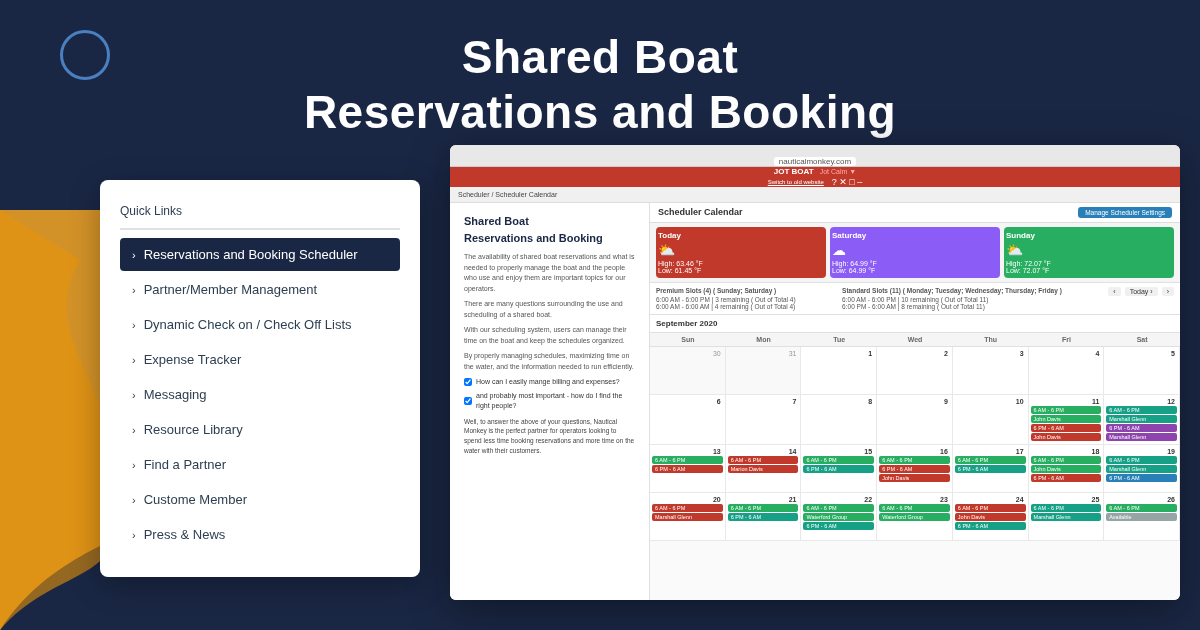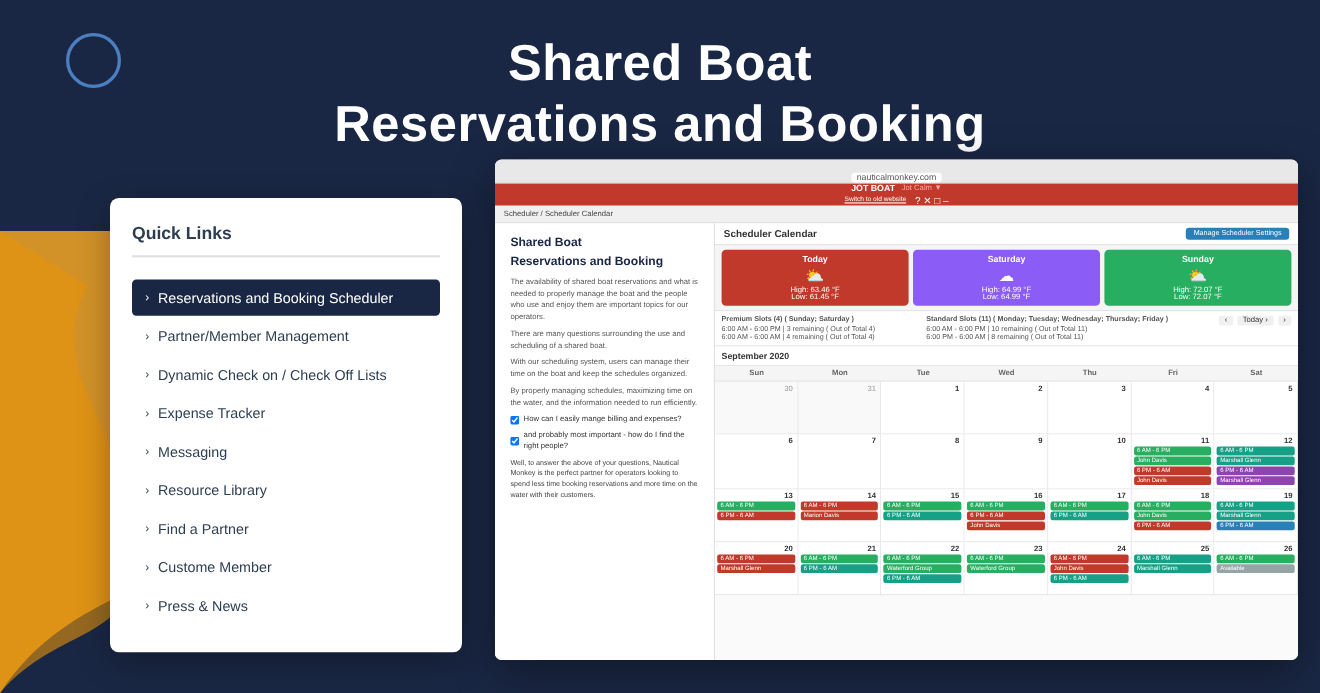--- a/index.html
+++ b/index.html
@@ -88,24 +88,24 @@
       left: 100px;
       width: 320px;
       background: #ffffff;
       border-radius: 8px;
       padding: 24px 20px;
       box-shadow: 0 8px 30px rgba(0,0,0,0.3);
       z-index: 20;
     }
 
     .quick-links-title {
-      font-size: 16px;
-      font-weight: 700;
+      font-size: 12px;
+      font-weight: 400;
       color: #2c3e50;
-      margin-bottom: 20px;
+      margin-bottom: 8px;
       padding-bottom: 10px;
       border-bottom: 2px solid #e0e0e0;
     }
 
     .nav-item {
       display: flex;
       align-items: center;
       padding: 9px 12px;
       border-radius: 4px;
       cursor: pointer;
@@ -263,22 +263,21 @@
       display: flex;
       gap: 4px;
       padding: 4px 6px;
       background: #f5f5f5;
       border-bottom: 1px solid #e0e0e0;
     }
 
     .weather-card {
       flex: 1;
       border-radius: 4px;
-      padding: 4px 18px;
-      text-align: center;
+      padding: 4px 2px;
       font-size: 7px;
     }
 
     .weather-card.today { background: #c0392b; color: #fff; }
     .weather-card.saturday { background: #8b5cf6; color: #fff; }
     .weather-card.sunday { background: #27ae60; color: #fff; }
 
     .weather-card .day-label {
       font-weight: 700;
       font-size: 8px;

